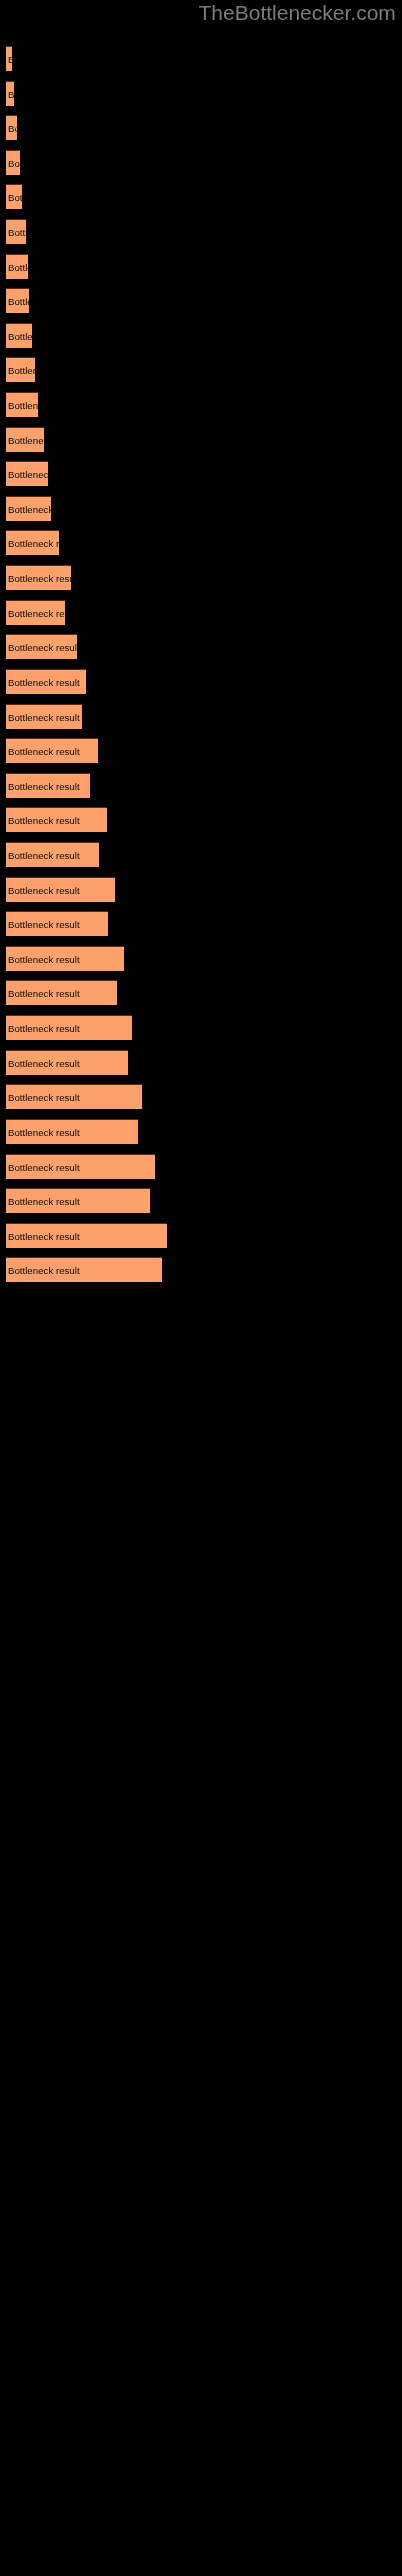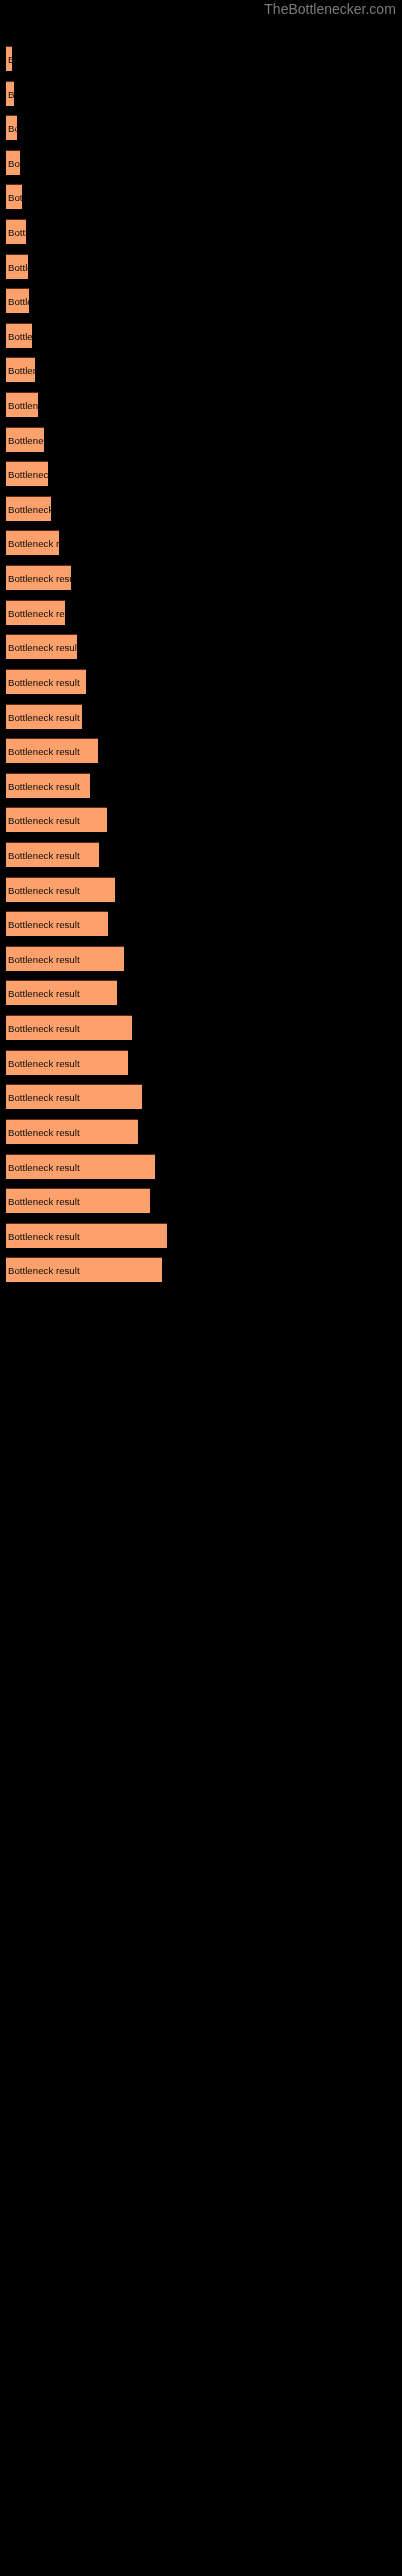--- a/index.html
+++ b/index.html
@@ -4,21 +4,21 @@
 <style>
   html,body{margin:0;padding:0;background:#000;}
   body{
     width:403px;height:2576px;position:relative;overflow:hidden;
     font-family:"Liberation Sans", sans-serif;
     background:#000000;
   }
   #watermark{
     position:absolute;top:0.8px;right:7.2px;
     color:#7b7b7b;
-    font-size:14px;
+    font-size:21px;
     font-family:"Liberation Sans", sans-serif;
     letter-spacing:0px;
     white-space:nowrap;
   }
   #plot{position:absolute;left:0;top:0;width:403px;height:2576px;}
   .bar{
     position:absolute;
     background:#fca16c;
     border-top:1.6px solid #5c2a18;
     box-sizing:border-box;

